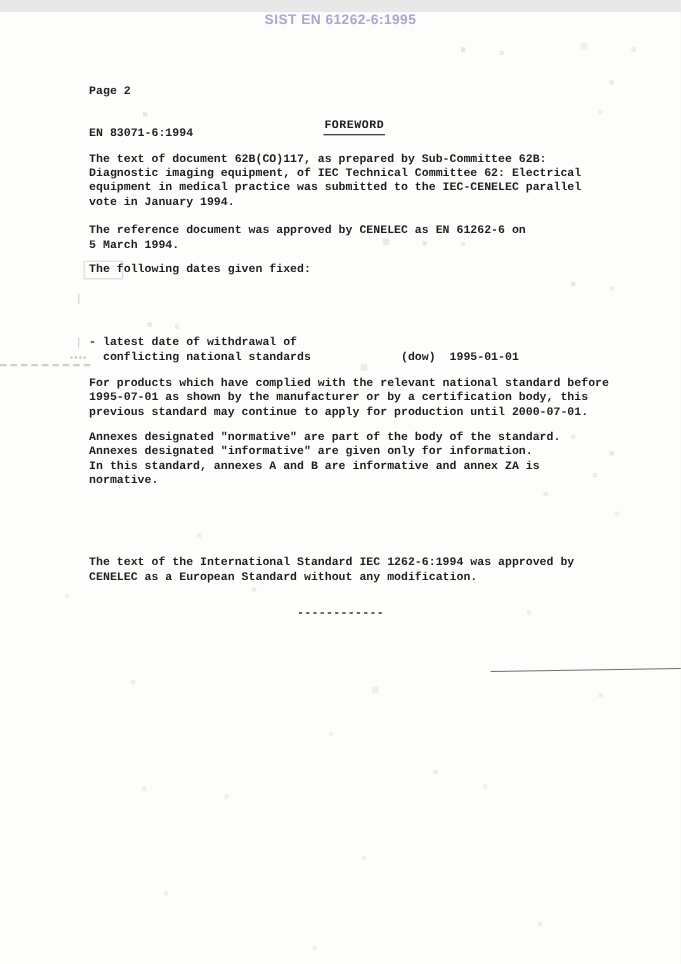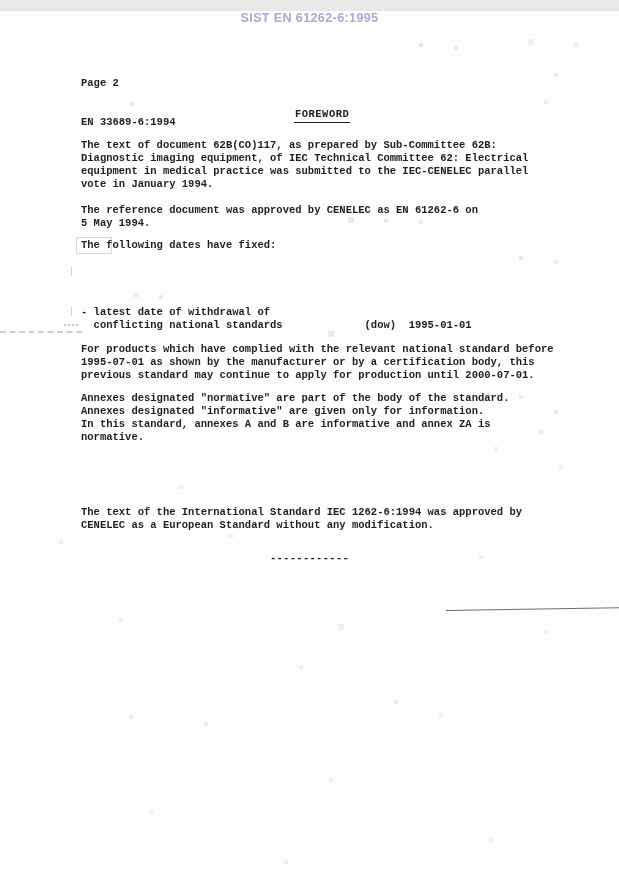--- a/index.html
+++ b/index.html
@@ -105,36 +105,36 @@
 </style>
 </head>
 <body>
 
 <div class="page">
 
   <div class="watermark">SIST EN 61262-6:1995</div>
 
   <div class="block left-col" style="top:40px;">
     <div>Page 2</div>
-    <div>EN 33689-6:1994</div>
+    <div>EN 83071-6:1994</div>
   </div>
 
   <div class="block centered" style="top:84px;text-align:center;">
     <span class="heading-underline">FOREWORD</span>
   </div>
 
   <div class="block left-col" style="top:128px;">The text of document 62B(CO)117, as prepared by Sub-Committee 62B:
 Diagnostic imaging equipment, of IEC Technical Committee 62: Electrical
 equipment in medical practice was submitted to the IEC-CENELEC parallel
 vote in January 1994.</div>
 
   <div class="block left-col" style="top:193px;">The reference document was approved by CENELEC as EN 61262-6 on
-5 May 1994.</div>
+5 March 1994.</div>
 
-  <div class="block left-col" style="top:228px;">The following dates have fixed:</div>
+  <div class="block left-col" style="top:228px;">The following dates given fixed:</div>
 
 
   <div class="block left-col" style="top:295px;">- latest date of withdrawal of
   conflicting national standards             (dow)  1995-01-01</div>
 
   <div class="block left-col" style="top:332px;">For products which have complied with the relevant national standard before
 1995-07-01 as shown by the manufacturer or by a certification body, this
 previous standard may continue to apply for production until 2000-07-01.</div>
 
   <div class="block left-col" style="top:381px;">Annexes designated "normative" are part of the body of the standard.

